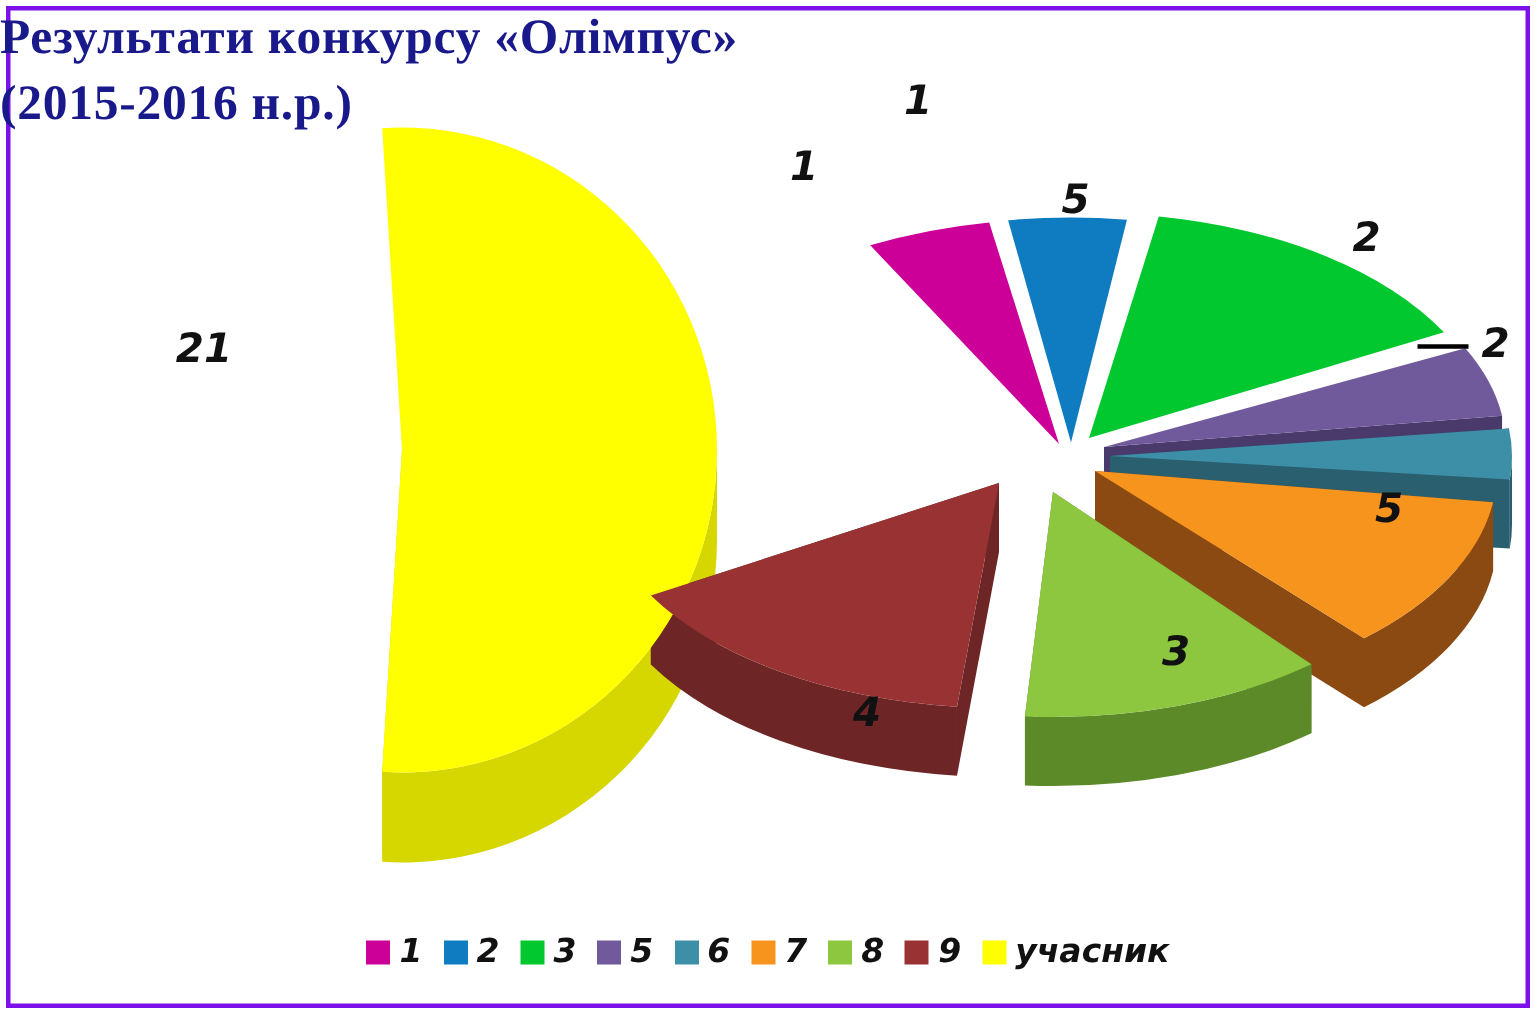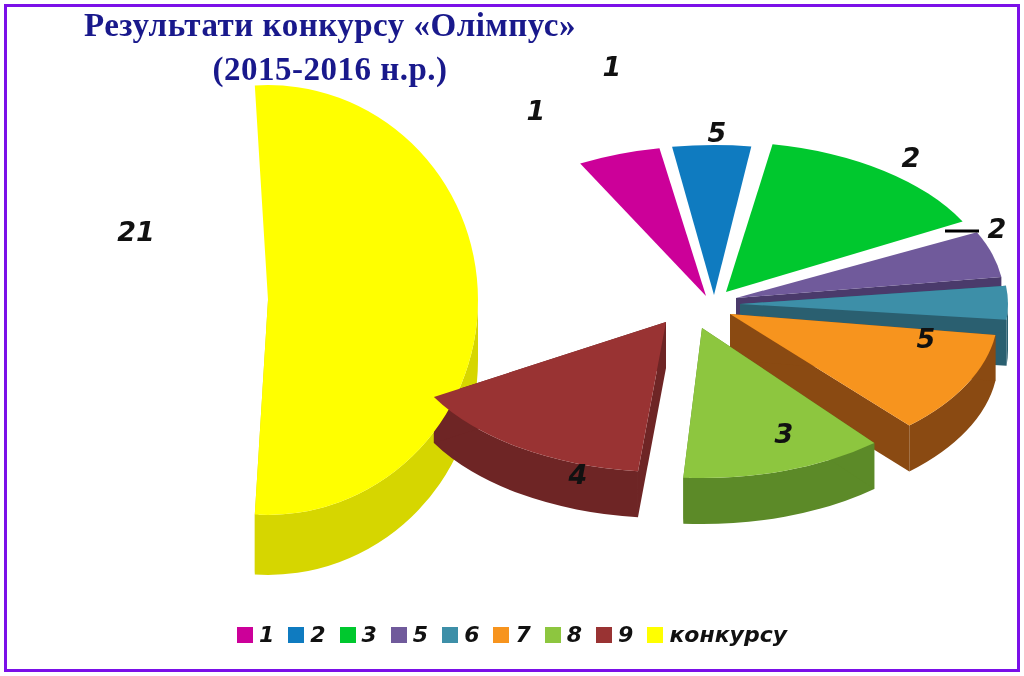--- a/index.html
+++ b/index.html
@@ -20,21 +20,20 @@
     left:4px;top:4px;
     width:1016px;height:668px;
     border:3px solid #7b10e8;
     box-sizing:border-box;
     pointer-events:none;
   }
   #title{
     position:absolute;
     left:0;top:4px;
     width:660px;
-    text-align:center;
     font-family:"Liberation Serif", serif;
     font-weight:bold;
     font-size:33px;
     line-height:1.32;
     color:#19198c;
     letter-spacing:0.5px;
     white-space:pre-line;
   }
   #chart{
     position:absolute;
@@ -159,17 +158,17 @@
       <div class="legend-item">
         <span class="legend-swatch" style="background: rgb(141, 198, 63);"></span>
         <span class="legend-text">8</span>
       </div>
       <div class="legend-item">
         <span class="legend-swatch" style="background: rgb(153, 51, 51);"></span>
         <span class="legend-text">9</span>
       </div>
       <div class="legend-item">
         <span class="legend-swatch" style="background: rgb(255, 255, 0);"></span>
-        <span class="legend-text">конкурсу</span>
+        <span class="legend-text">учасник</span>
       </div>
     </div>
 
 </div>
 
 </body></html>

